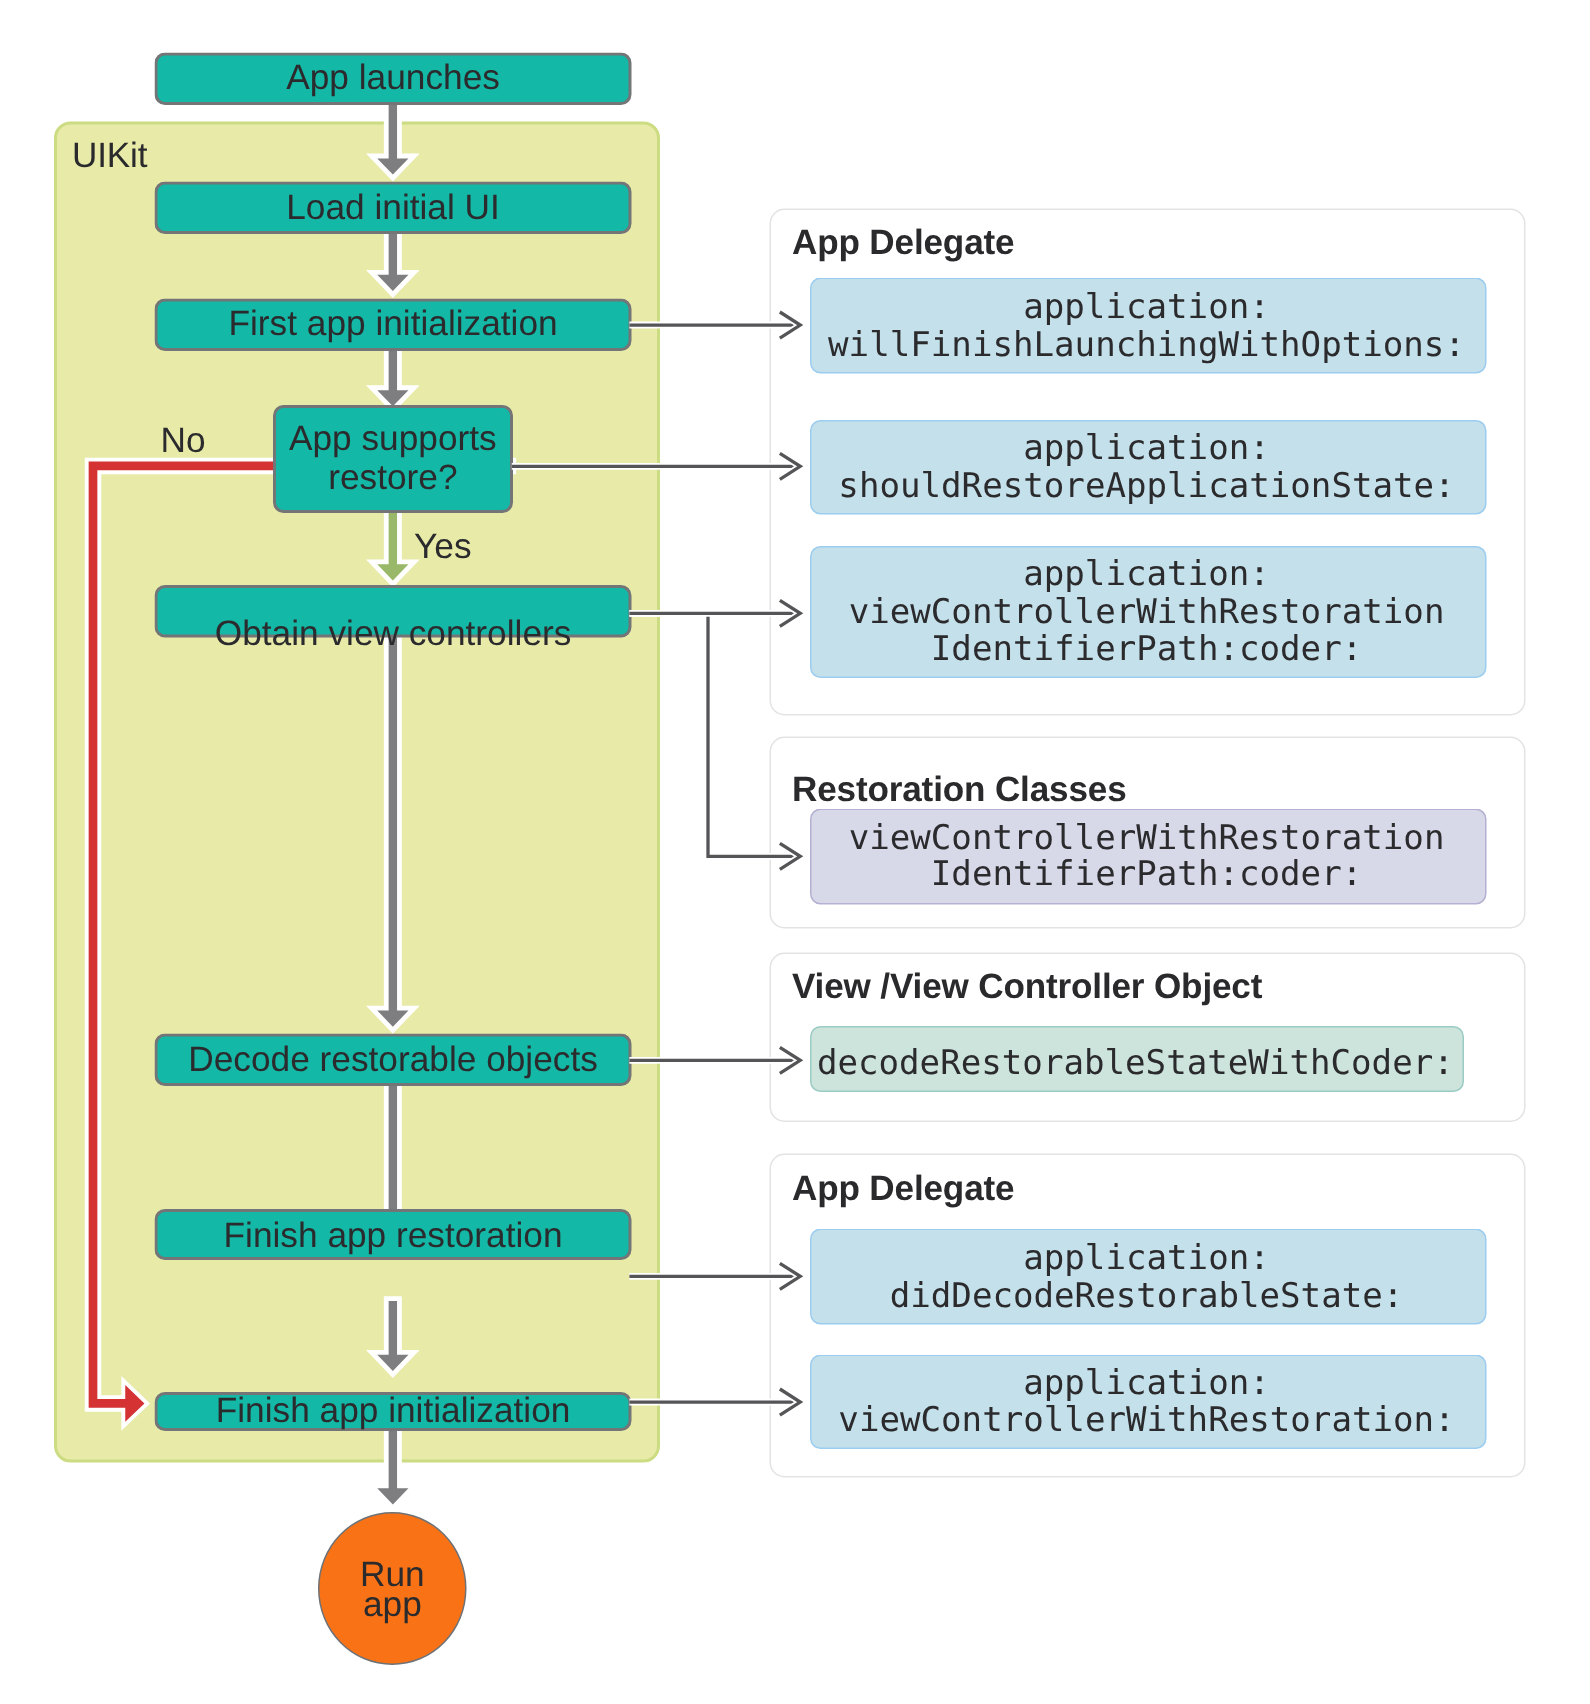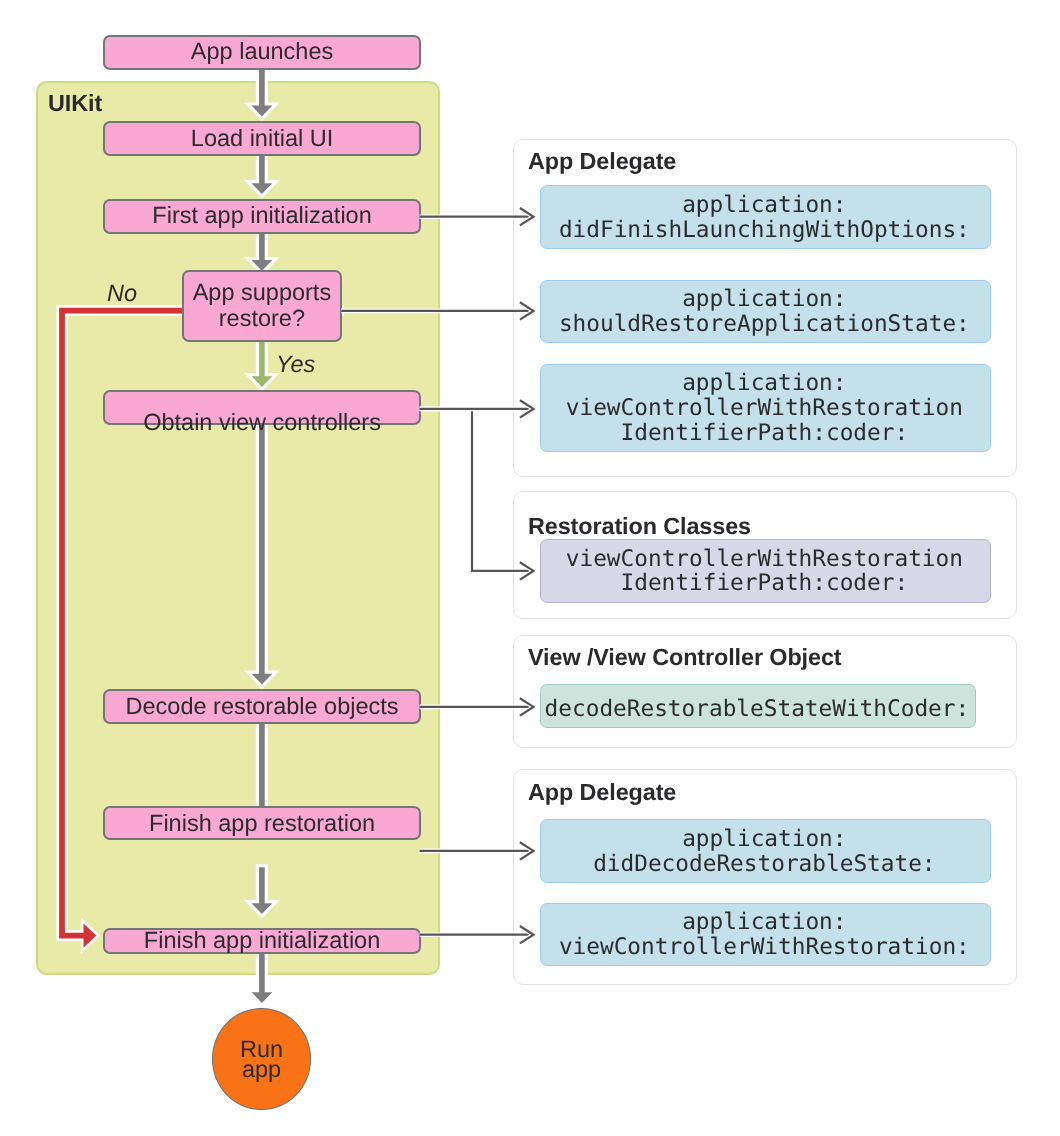--- a/index.html
+++ b/index.html
@@ -13,27 +13,27 @@
 
   .abs{position:absolute;}
 
   
   #uikit-group{
     left:36.4px; top:80.9px; width:403.4px; height:894.0px;
     background:#E8EAA8; border:2.3px solid #CCDC82; border-radius:11px;
     box-sizing:border-box;
   }
   #uikit-label{
-    left:47.7px; top:89.6px; font-size:23.4px; font-weight:bold; color:#2A2A2D;
+    left:47.7px; top:89.6px; font-size:23.4px; font-weight:normal; color:#2A2A2D;
     letter-spacing:-0.1px; white-space:nowrap;
   }
 
   
   .pbox{
-    background:#f9a8d4;
+    background:#14b8a6;
     border:2.6px solid #737577;
     border-radius:7px;
     box-sizing:border-box;
     display:flex;align-items:center;justify-content:center;
     color:#2B2B2E;font-size:23.5px;line-height:28px;text-align:center;
     white-space:nowrap;
   }
   .circle{
     background:#f97316;border:1.7px solid #6E7277;border-radius:50%;
     box-sizing:border-box;display:flex;align-items:center;justify-content:center;
@@ -63,21 +63,21 @@
   .api.green {background:#CDE4DC;border:1.9px solid #9BCCC4;}
 
   
   .blabel{font-size:23.5px;color:#2B2B2E;white-space:nowrap;}
   .lbl{position:relative;top:0.2px;display:block;}
 
   #svgroot{position:absolute;left:0;top:0;width:1060px;height:1136px;pointer-events:none;z-index:1;}
   #svgtop{position:absolute;left:0;top:0;width:1060px;height:1136px;pointer-events:none;z-index:5;}
   #cards{position:absolute;left:0;top:0;z-index:2;}
   .pbox,.circle{z-index:3;}
-  .blabel{z-index:4;font-style:italic;}
+  .blabel{z-index:4;}
 </style>
 </head>
 <body>
 
 <div id="stage">
 
   <div class="abs" id="uikit-group"></div>
   <div class="abs" id="uikit-label">UIKit</div>
 
   <svg id="svgroot" viewBox="0 0 1060 1136">
@@ -169,21 +169,21 @@
     <span><span>Run</span><br><span>app</span></span>
   </div>
 
   <div class="abs blabel" style="left:107.1px;top:279.5px;">No</div>
   <div class="abs blabel" style="left:276.2px;top:350.8px;">Yes</div>
 
   <div id="cards">
       <div class="abs card" style="left: 513px; top: 138.8px; width: 504px; height: 338.4px;"></div>
       <div class="abs card-title" style="left: 528.2px; top: 147.8px;">App Delegate</div>
       <div class="abs api blue" style="left: 539.6px; top: 184.7px; width: 450.9px; height: 63.8px;">
-        <span><span>application:</span><br><span>didFinishLaunchingWithOptions:</span></span>
+        <span><span>application:</span><br><span>willFinishLaunchingWithOptions:</span></span>
       </div>
       <div class="abs api blue" style="left: 539.6px; top: 280.2px; width: 450.9px; height: 63.4px;">
         <span><span>application:</span><br><span>shouldRestoreApplicationState:</span></span>
       </div>
       <div class="abs api blue" style="left: 539.6px; top: 363.5px; width: 450.9px; height: 87.8px;">
         <span><span>application:</span><br><span>viewControllerWithRestoration</span><br><span>IdentifierPath:coder:</span></span>
       </div>
       <div class="abs card" style="left: 513px; top: 491px; width: 504px; height: 127.8px;"></div>
       <div class="abs card-title" style="left: 528.2px; top: 501px; margin-top: 12px;">Restoration Classes</div>
       <div class="abs api purple" style="left: 539.6px; top: 539.1px; width: 450.9px; height: 63.6px;">

